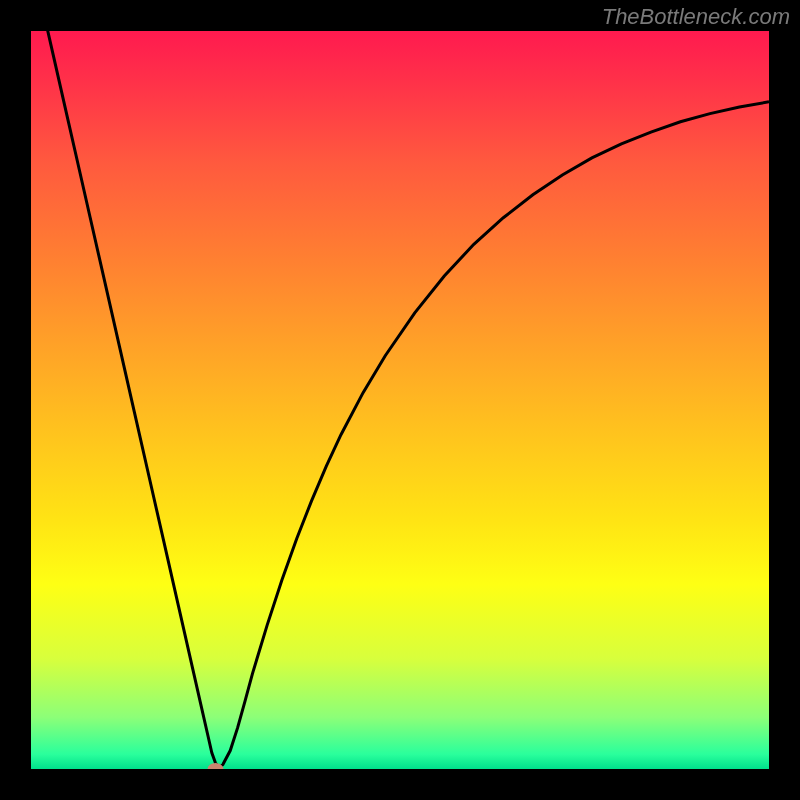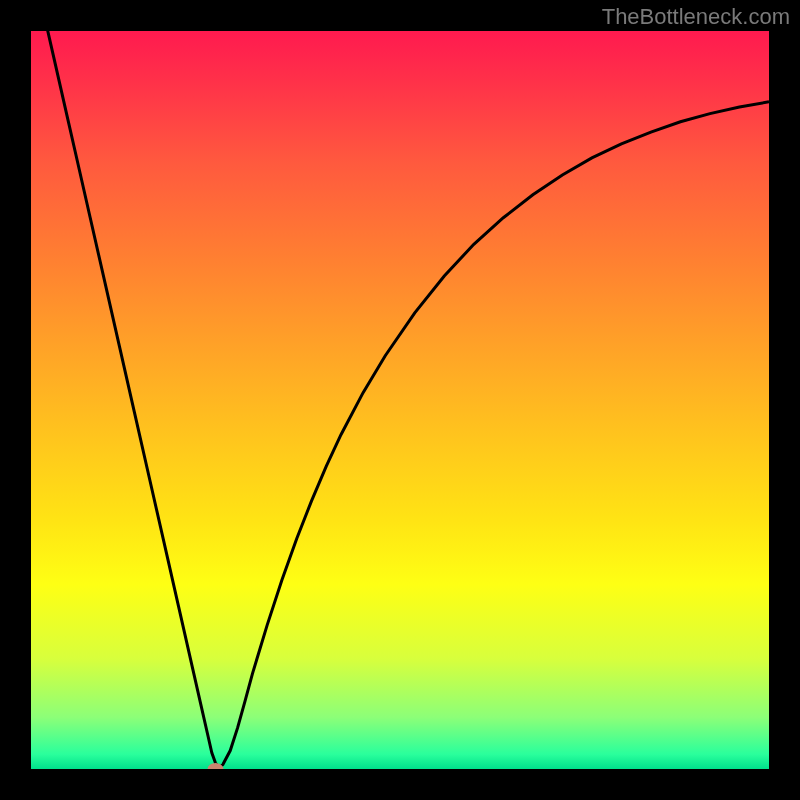--- a/index.html
+++ b/index.html
@@ -37,20 +37,21 @@
     width: 738px; height: 738px;
   }
   .watermark {
     position: absolute;
     top: 4px;
     right: 10px;
     font-family: Arial, Helvetica, sans-serif;
     font-size: 22px;
     color: #7a7a7a;
     letter-spacing: 0px;
+    font-style: italic;
   }
   .curve { fill: none; stroke: #000; stroke-width: 3; }
   .marker { fill: #c9856f; stroke-width: 0; }
 </style>
 </head>
 <body>
 
 <div class="container">
   <div class="watermark">TheBottleneck.com</div>
   <div class="plot-area">

